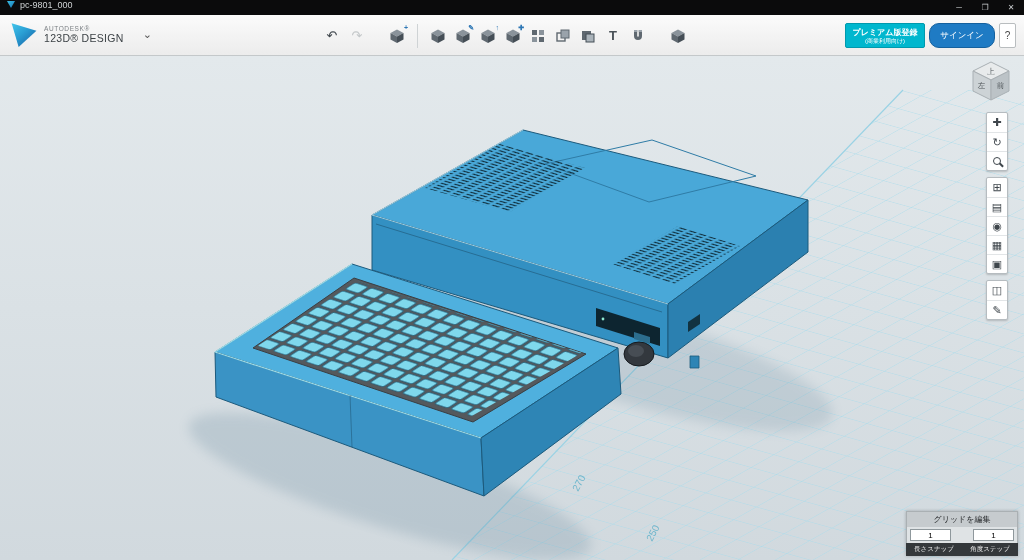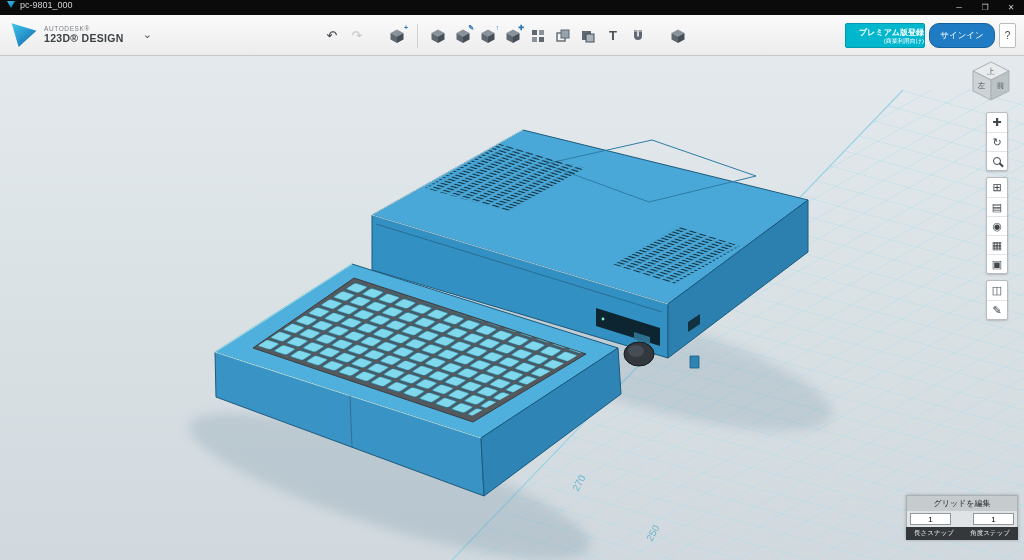--- a/index.html
+++ b/index.html
@@ -10,56 +10,56 @@
   .titlebar{position:absolute;top:0;left:0;right:0;height:15px;background:#0b0b0c;display:flex;align-items:flex-start;color:#cfd2d4;font-size:9px;z-index:10}
   .app-mini-logo{width:8px;height:8px;margin:0 5px 0 7px;background:linear-gradient(135deg,#3ec6e8,#1470b0);clip-path:polygon(50% 100%,0 12%,100% 12%)}
   .win-controls{margin-left:auto;display:flex}
   .win-btn{width:26px;height:15px;display:flex;align-items:center;justify-content:center;font-size:8px;color:#c8cbcd;background:transparent;border:0}
 
   
   .menubar{position:absolute;top:15px;left:0;right:0;height:41px;background:linear-gradient(#fbfbfb,#ececec);border-bottom:1px solid #c4c8ca;z-index:9}
   .brand{position:absolute;left:10px;top:6px;display:flex;align-items:center;gap:7px}
   .brand-logo{width:27px;height:27px;background:linear-gradient(140deg,#45c8ec 5%,#2a9fd4 45%,#14569c 100%);clip-path:polygon(6% 8%,98% 36%,32% 96%)}
   .brand-co{font-size:6.5px;color:#7a7f83;letter-spacing:.6px;display:block}
-  .brand-prod{font-size:10.5px;color:#3c4246;font-weight:bold;letter-spacing:.3px;display:block}
+  .brand-prod{font-size:10.5px;color:#3c4246;font-weight:normal;letter-spacing:.3px;display:block}
   .brand-chevron{font-size:11px;color:#555;margin-left:12px;background:none;border:0}
 
   .tools{position:absolute;left:320px;top:0;height:41px;display:flex;align-items:center;gap:1px}
   .tbtn{width:24px;height:26px;border:0;background:transparent;position:relative;display:flex;align-items:center;justify-content:center;color:#4a5258}
   .tbtn svg{width:16px;height:16px}
   .badge{position:absolute;top:1px;right:1px;font-size:7px;color:#2e77b5;font-weight:bold}
   .tdivider{width:1px;height:24px;background:#cfd3d5;margin:0 7px}
   .tgap{width:14px}
   .undo{font-size:13px;color:#3f464c}
   .redo{font-size:13px;color:#c3c7c9}
   .ttext{font-size:13px;font-weight:bold;color:#4a5258}
 
   .account{position:absolute;right:8px;top:8px;display:flex;gap:4px;align-items:center}
-  .btn-premium{width:80px;height:25px;background:#00b7ce;color:#fff;border:1px solid #0099ad;border-radius:2px;text-align:right;padding-top:2px;line-height:1.2}
+  .btn-premium{width:80px;height:25px;background:#00b7ce;color:#fff;border:1px solid #0099ad;border-radius:2px;text-align:center;padding-top:2px;line-height:1.2}
   .btn-premium .l1{font-size:8px;font-weight:bold;display:block}
   .btn-premium .l2{font-size:6px;display:block}
   .btn-signin{width:66px;height:25px;background:#1f7bc4;color:#fff;border:1px solid #15619e;border-radius:10px;font-size:8.5px}
   .btn-help{width:17px;height:25px;background:#fff;border:1px solid #b9bdbf;border-radius:2px;font-size:10px;color:#444}
 
   
   .viewport{position:absolute;top:56px;left:0;right:0;bottom:0;background:linear-gradient(#e3e9ec,#d1d9de)}
   svg.scene{position:absolute;inset:0;width:100%;height:100%}
 
   .viewcube{position:absolute;top:3px;right:10px;width:46px;height:44px;z-index:5}
   .vc-t{font-size:7.5px;fill:#4a5054;text-anchor:middle;font-family:"Liberation Sans","DejaVu Sans",sans-serif}
 
   .side-toolbar{position:absolute;top:56px;right:16px;width:22px;z-index:5;display:flex;flex-direction:column;gap:6px}
   .stgroup{background:#fff;border:1px solid #b6bcc0;border-radius:2px;box-shadow:0 1px 2px rgba(0,0,0,.18)}
   .stbtn{width:20px;height:19px;display:flex;align-items:center;justify-content:center;border:0;background:transparent;border-top:1px solid #e2e5e7;font-size:11px;color:#3f464c;width:100%}
   .stgroup .stbtn:first-child{border-top:0}
   .stbtn span{font-size:11px;color:#3f464c;line-height:1}
   .zoomglyph{width:8px;height:8px;border:1.6px solid #3f464c;border-radius:50%;position:relative;display:inline-block}
   .zoomglyph::after{content:"";position:absolute;width:5px;height:1.6px;background:#3f464c;transform:rotate(45deg);right:-4px;bottom:-2px}
 
-  .grid-panel{position:absolute;right:6px;bottom:20px;width:112px;z-index:5;box-shadow:0 0 3px rgba(0,0,0,.25)}
+  .grid-panel{position:absolute;right:6px;bottom:4px;width:112px;z-index:5;box-shadow:0 0 3px rgba(0,0,0,.25)}
   .gp-header{background:#c6cbce;color:#26292b;font-size:8px;text-align:center;padding:2px 0;border:1px solid #aab0b3;border-bottom:0}
   .gp-inputs{display:flex;justify-content:space-between;background:#dfe3e5;padding:2px 3px;border-left:1px solid #aab0b3;border-right:1px solid #aab0b3}
   .gp-input{width:41px;height:12px;font-size:8px;text-align:center;border:1px solid #8f989c;background:#fff}
   .gp-labels{display:flex;background:#34383b;color:#f2f2f2;font-size:6.5px}
   .gp-labels span{flex:1;text-align:center;padding:2px 0}
 </style>
 </head>
 <body>
 
 <svg width="0" height="0" style="position:absolute" aria-hidden="true">

